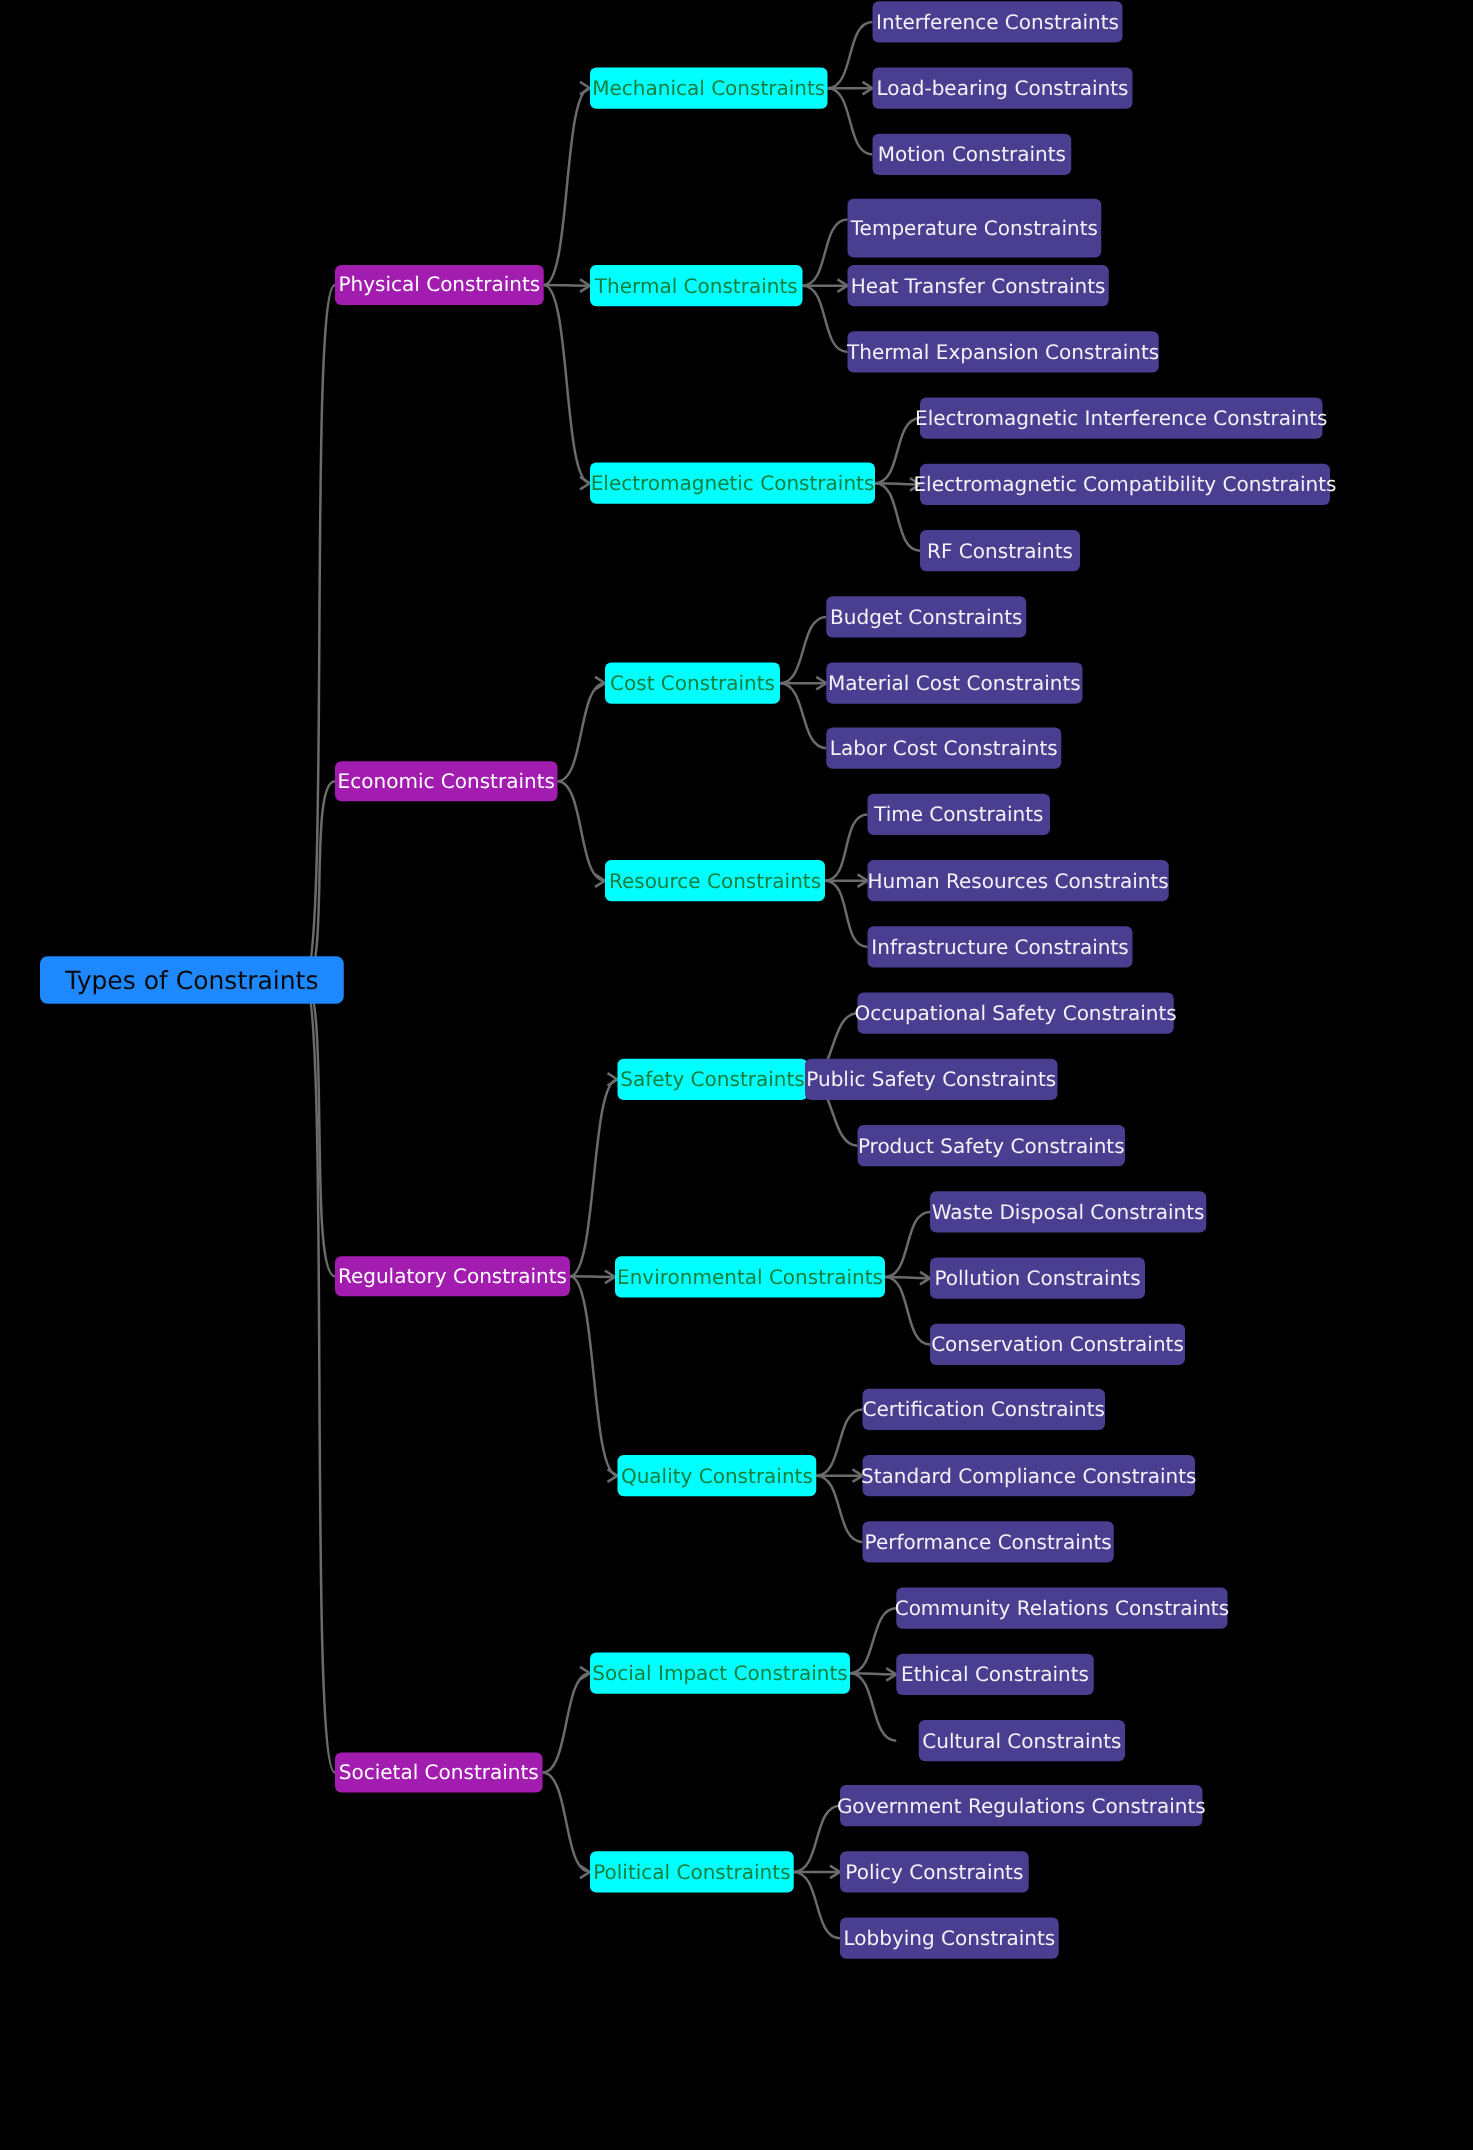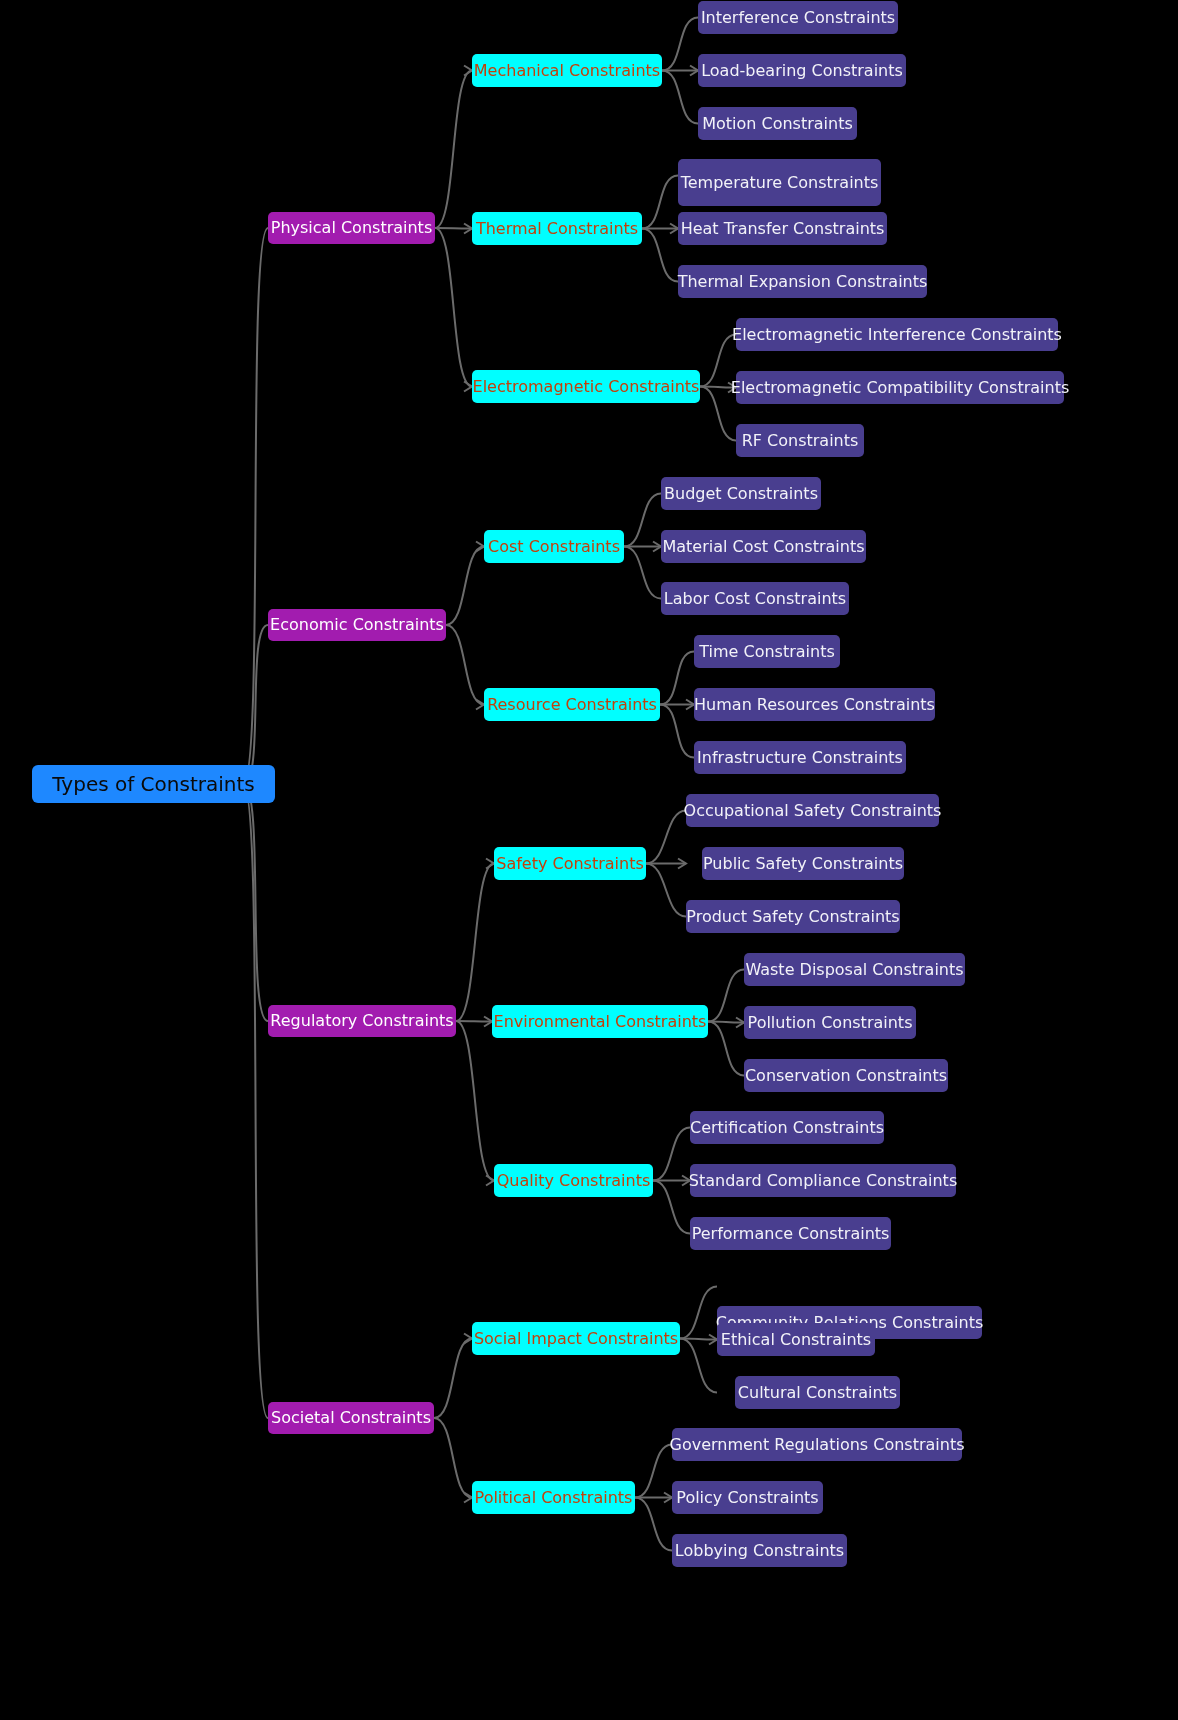--- a/index.html
+++ b/index.html
@@ -20,21 +20,21 @@
   }
   .node-root{
     background:#1e88ff;color:#0a0a0a;
     font-size:20px;padding:0 22px;border-radius:6px;margin-left:32px;
   }
   .node-l1{
     background:#a21caf;color:#ffffff;
     font-size:16px;padding:0 12px;
   }
   .node-l2{
-    background:#00ffff;color:#c2410c;
+    background:#00ffff;color:#15803d;
     font-size:16px;padding:0 12px;
   }
   .node-l3{
     background:#493e8f;color:#f2f2f8;
     font-size:16px;padding:0 12px;
   }
 </style>
 </head>
 <body>
 
@@ -125,33 +125,33 @@
       <div class="node node-l3" style="left: 661px; top: 477px; width: 160px; height: 33px;">Budget Constraints</div>
       <div class="node node-l3" style="left: 661px; top: 530px; width: 205px; height: 33px;">Material Cost Constraints</div>
       <div class="node node-l3" style="left: 661px; top: 582px; width: 188px; height: 33px;">Labor Cost Constraints</div>
       <div class="node node-l2" style="left: 484px; top: 688px; width: 176px; height: 33px;">Resource Constraints</div>
       <div class="node node-l3" style="left: 694px; top: 635px; width: 146px; height: 33px;">Time Constraints</div>
       <div class="node node-l3" style="left: 694px; top: 688px; width: 241px; height: 33px;">Human Resources Constraints</div>
       <div class="node node-l3" style="left: 694px; top: 741px; width: 212px; height: 33px;">Infrastructure Constraints</div>
       <div class="node node-l1" style="left: 268px; top: 1005px; width: 188px; height: 32px;">Regulatory Constraints</div>
       <div class="node node-l2" style="left: 494px; top: 847px; width: 152px; height: 33px;">Safety Constraints</div>
       <div class="node node-l3" style="left: 686px; top: 794px; width: 253px; height: 33px;">Occupational Safety Constraints</div>
-      <div class="node node-l3" style="left: 702px; top: 847px; width: 202px; height: 33px;">Public Safety Constraints</div>
+      <div class="node node-l3" style="left: 644px; top: 847px; width: 202px; height: 33px;">Public Safety Constraints</div>
       <div class="node node-l3" style="left: 686px; top: 900px; width: 214px; height: 33px;">Product Safety Constraints</div>
       <div class="node node-l2" style="left: 492px; top: 1005px; width: 216px; height: 33px;">Environmental Constraints</div>
       <div class="node node-l3" style="left: 744px; top: 953px; width: 221px; height: 33px;">Waste Disposal Constraints</div>
       <div class="node node-l3" style="left: 744px; top: 1006px; width: 172px; height: 33px;">Pollution Constraints</div>
       <div class="node node-l3" style="left: 744px; top: 1059px; width: 204px; height: 33px;">Conservation Constraints</div>
       <div class="node node-l2" style="left: 494px; top: 1164px; width: 159px; height: 33px;">Quality Constraints</div>
       <div class="node node-l3" style="left: 690px; top: 1111px; width: 194px; height: 33px;">Certification Constraints</div>
       <div class="node node-l3" style="left: 690px; top: 1164px; width: 266px; height: 33px;">Standard Compliance Constraints</div>
       <div class="node node-l3" style="left: 690px; top: 1217px; width: 201px; height: 33px;">Performance Constraints</div>
       <div class="node node-l1" style="left: 268px; top: 1402px; width: 166px; height: 32px;">Societal Constraints</div>
       <div class="node node-l2" style="left: 472px; top: 1322px; width: 208px; height: 33px;">Social Impact Constraints</div>
-      <div class="node node-l3" style="left: 717px; top: 1306px; width: 265px; height: 33px;">Community Relations Constraints</div>
+      <div class="node node-l3" style="left: 717px; top: 1270px; width: 265px; height: 33px;">Community Relations Constraints</div>
       <div class="node node-l3" style="left: 717px; top: 1323px; width: 158px; height: 33px;">Ethical Constraints</div>
       <div class="node node-l3" style="left: 735px; top: 1376px; width: 165px; height: 33px;">Cultural Constraints</div>
       <div class="node node-l2" style="left: 472px; top: 1481px; width: 163px; height: 33px;">Political Constraints</div>
       <div class="node node-l3" style="left: 672px; top: 1428px; width: 290px; height: 33px;">Government Regulations Constraints</div>
       <div class="node node-l3" style="left: 672px; top: 1481px; width: 151px; height: 33px;">Policy Constraints</div>
       <div class="node node-l3" style="left: 672px; top: 1534px; width: 175px; height: 33px;">Lobbying Constraints</div>
     </div>
 </div>
 
 </body></html>

